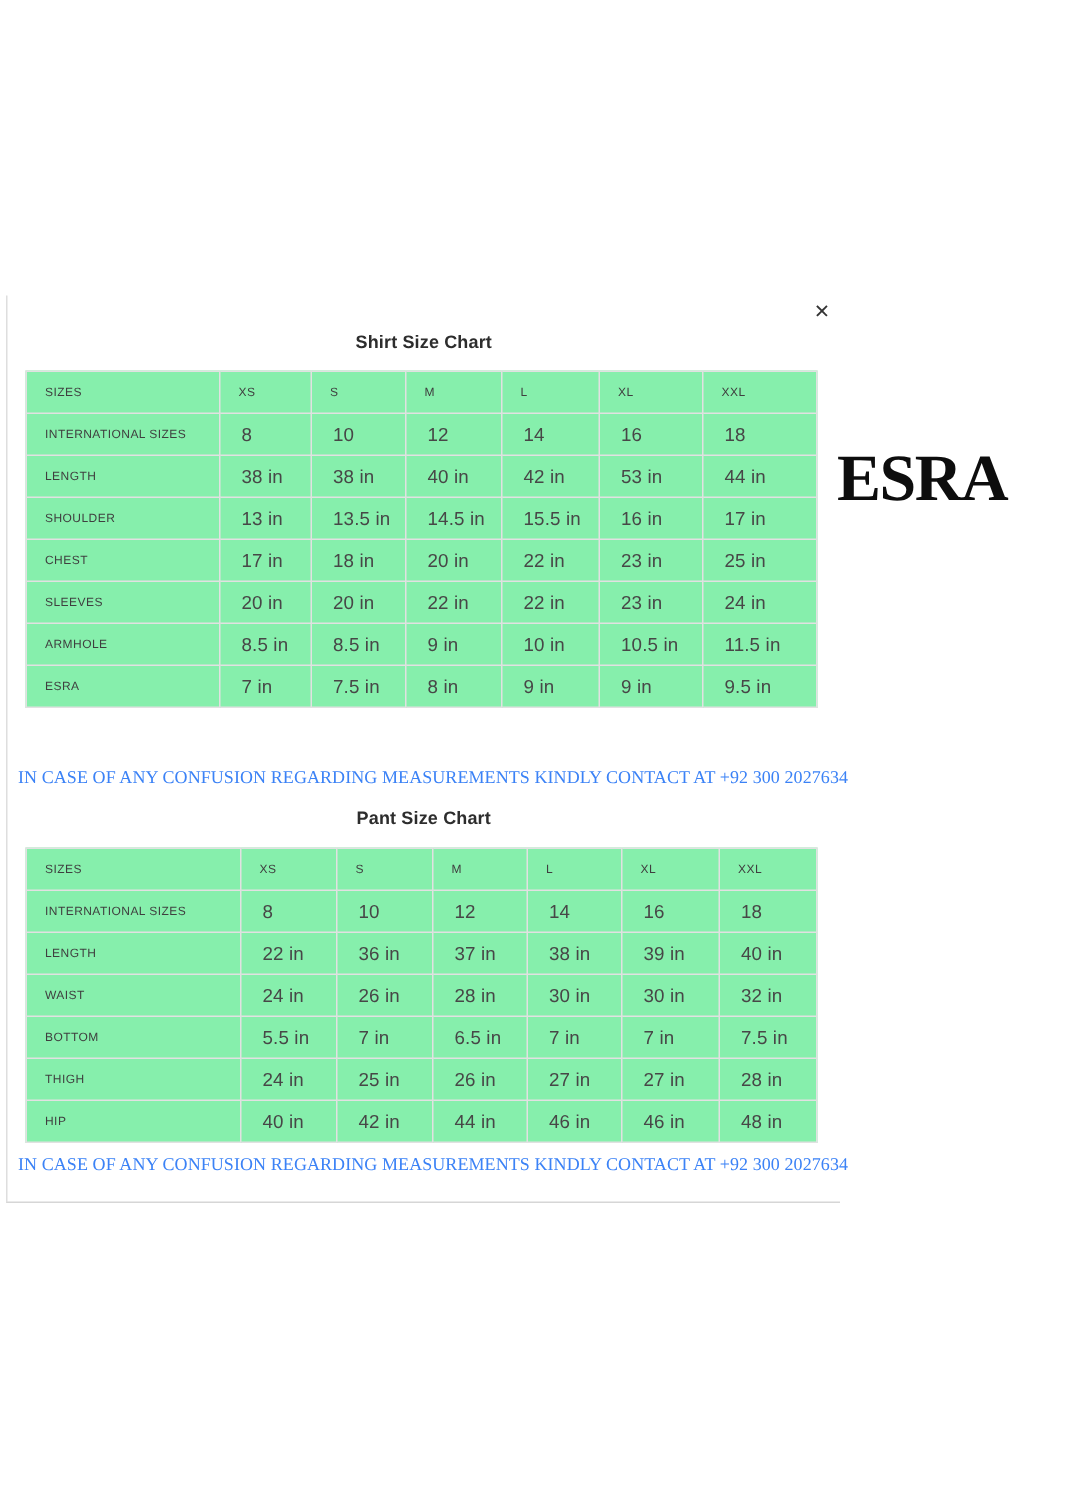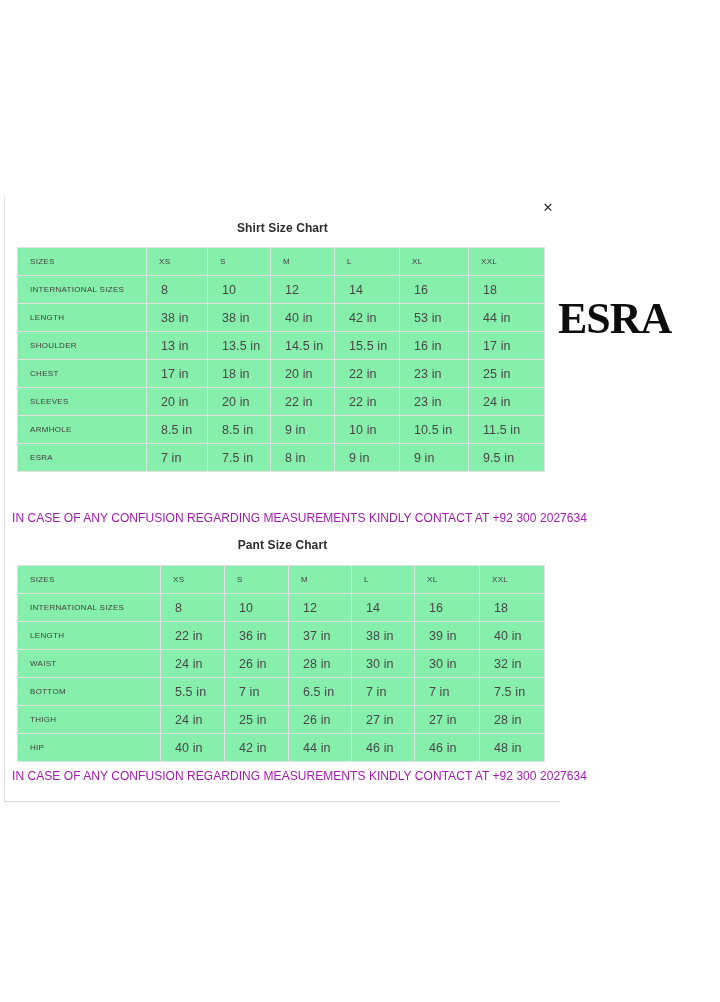--- a/index.html
+++ b/index.html
@@ -85,23 +85,24 @@
   table.size-table td.val {
     font-size: 12.5px;
     padding: 0 0 0 14px;
     color: #474747;
     letter-spacing: 0.1px;
   }
   .note {
     position: absolute;
     left: 7px;
     font-size: 12px;
-    color: #a21caf;
+    color: #3b82f6;
     letter-spacing: 0.05px;
     white-space: nowrap;
+    font-family: Liberation Serif, serif;
   }
   .shirt-note { top: 314px; }
   .pant-note  { top: 572px; }
   .brand {
     position: absolute;
     left: 558px;
     top: 297px;
     font-size: 44px;
     line-height: 1;
     font-weight: bold;

